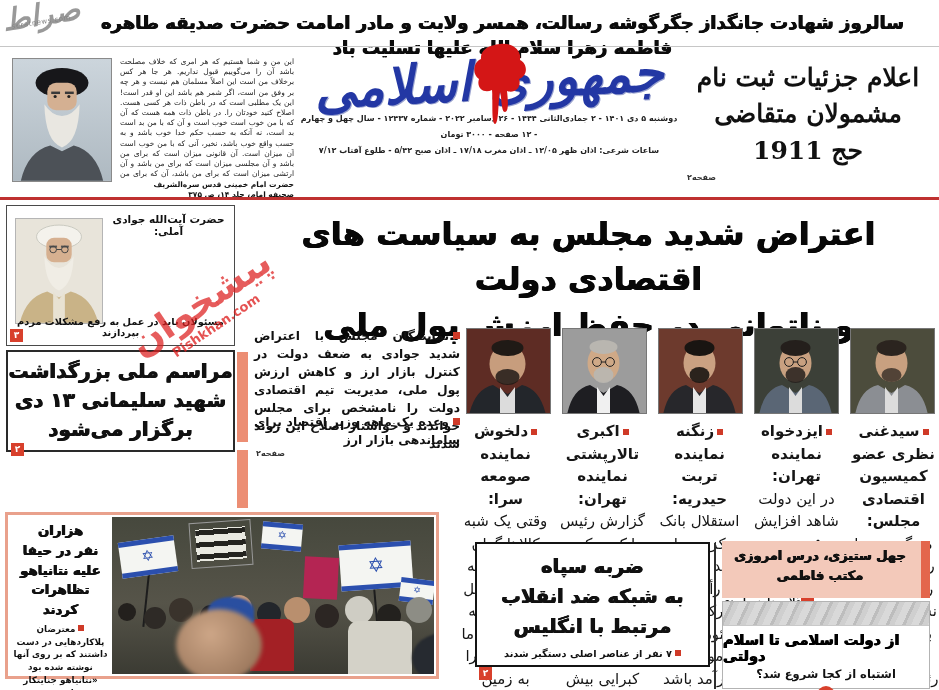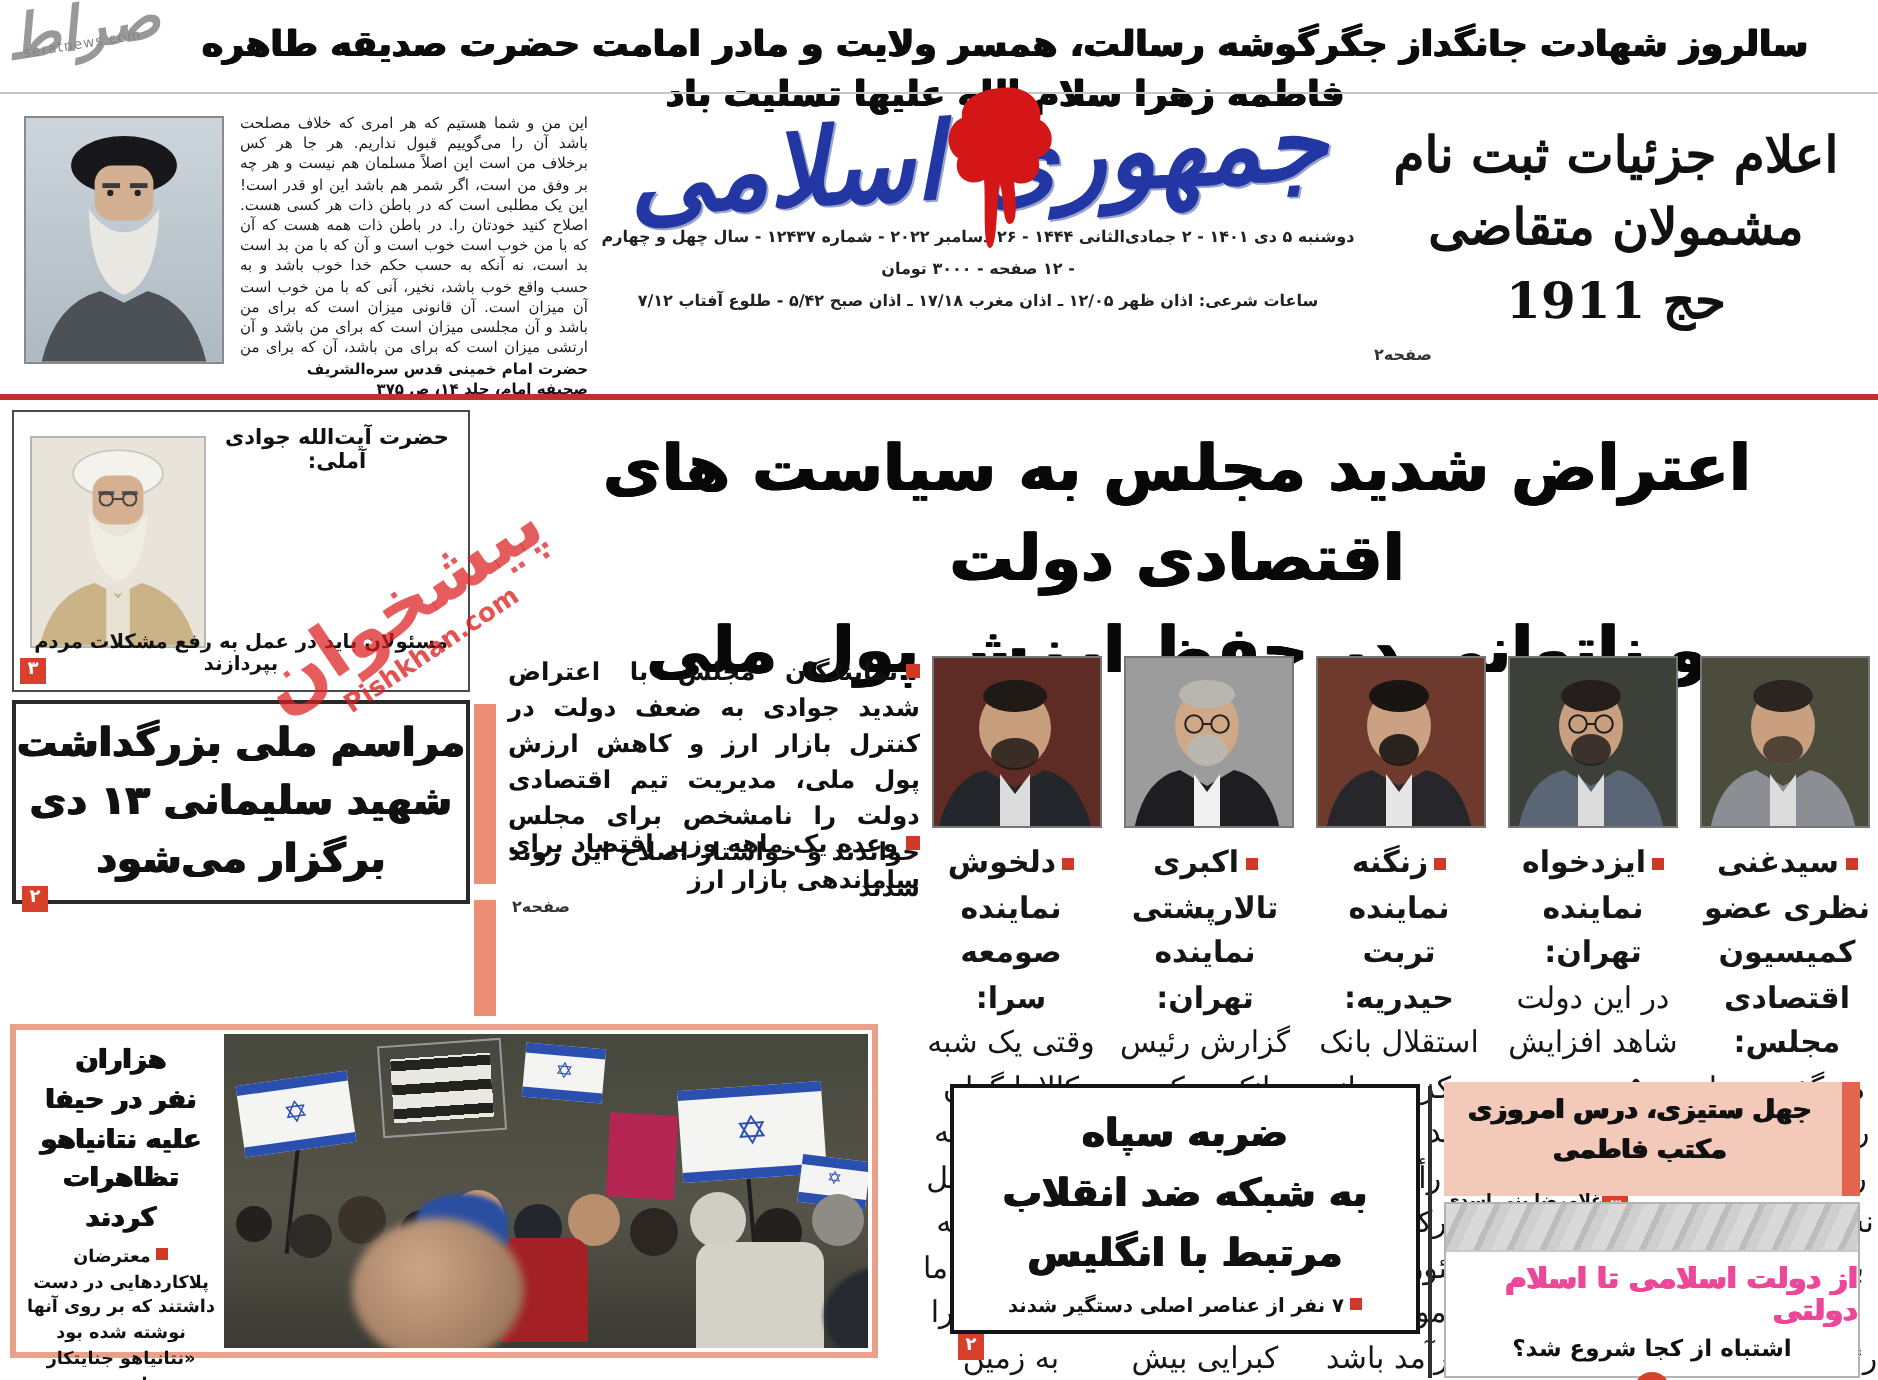--- a/index.html
+++ b/index.html
@@ -125,21 +125,21 @@
   .fatemi { left:722px; top:541px; width:208px; height:57px; background:#f3c9ba; }
   .fat-accent { position:absolute; right:0; top:0; bottom:0; width:9px; background:#e3664c; }
   .fat-title { padding:5px 14px 0 2px; font-size:13px; line-height:1.5; text-align:center; }
   .fat-author { margin-top:11px; text-align:left; font-size:8.5px; font-weight:bold; }
   .fat-author .badge-sq { margin-right:5px; vertical-align:-3px; }
 
   
   .dolat { left:722px; top:601px; width:208px; height:88px; border:1px solid #b3b3b3; background:#fff; }
   .do-pattern { height:24px; border-bottom:1px solid #c9c9c9;
      background:repeating-linear-gradient(115deg,#d9d9d9 0 7px,#bdbdbd 7px 10px,#cfcfcf 10px 15px); }
-  .do-title { margin-top:6px; color:#ec4899; font-size:14.5px; text-align:right; }
+  .do-title { margin-top:6px; color:#000000; font-size:14.5px; text-align:left; }
   .do-sub { margin-top:3px; font-size:11.5px; font-weight:bold; text-align:center; }
   .do-circle { width:18px; height:18px; margin:5px auto 0; border-radius:50%; background:#d8402c; color:#fff;
                font-size:11px; font-weight:bold; line-height:18px; text-align:center; }
 </style>
 </head>
 <body>
 
 <div class="page">
 
   <div class="abs wm-serat">

